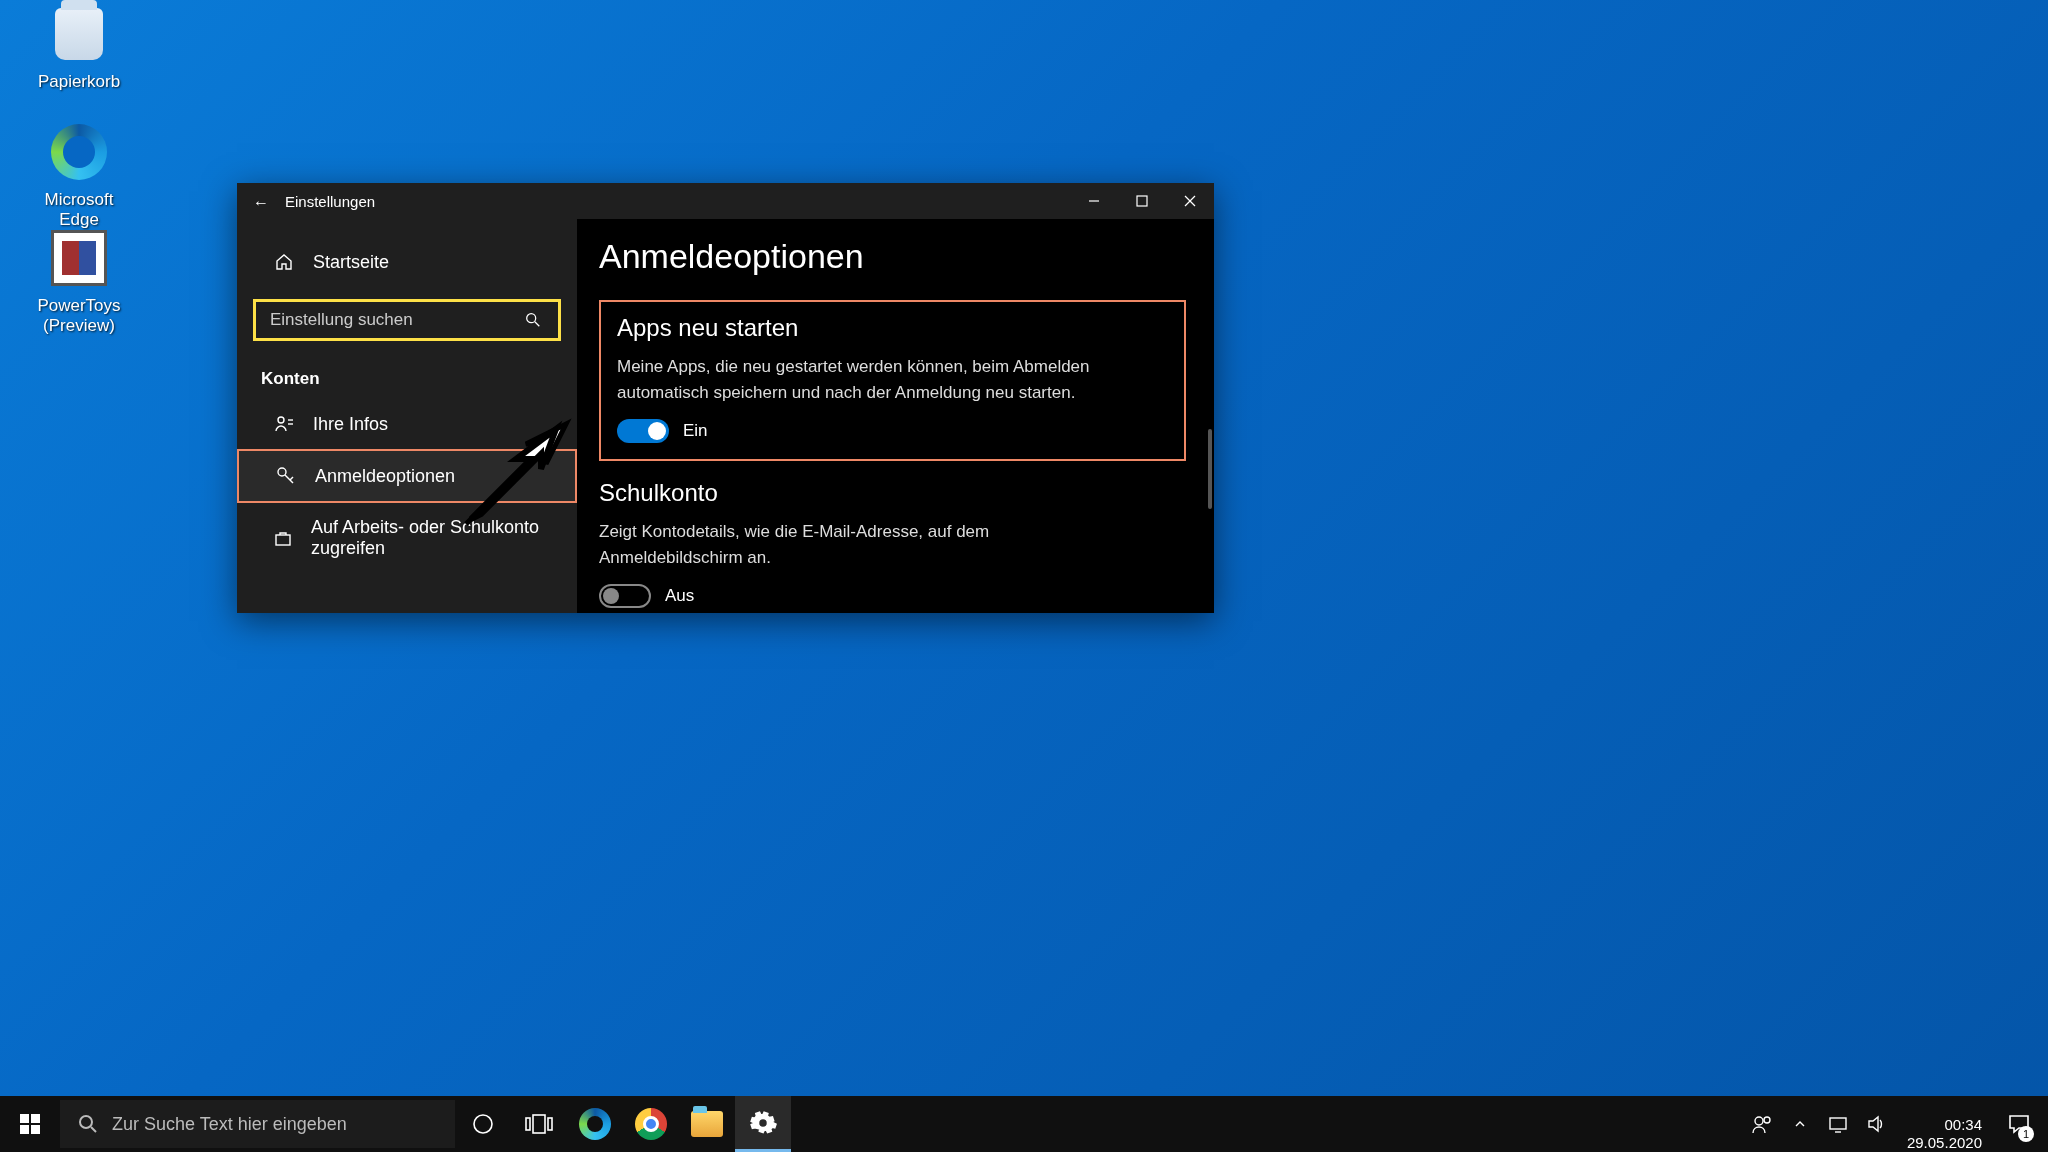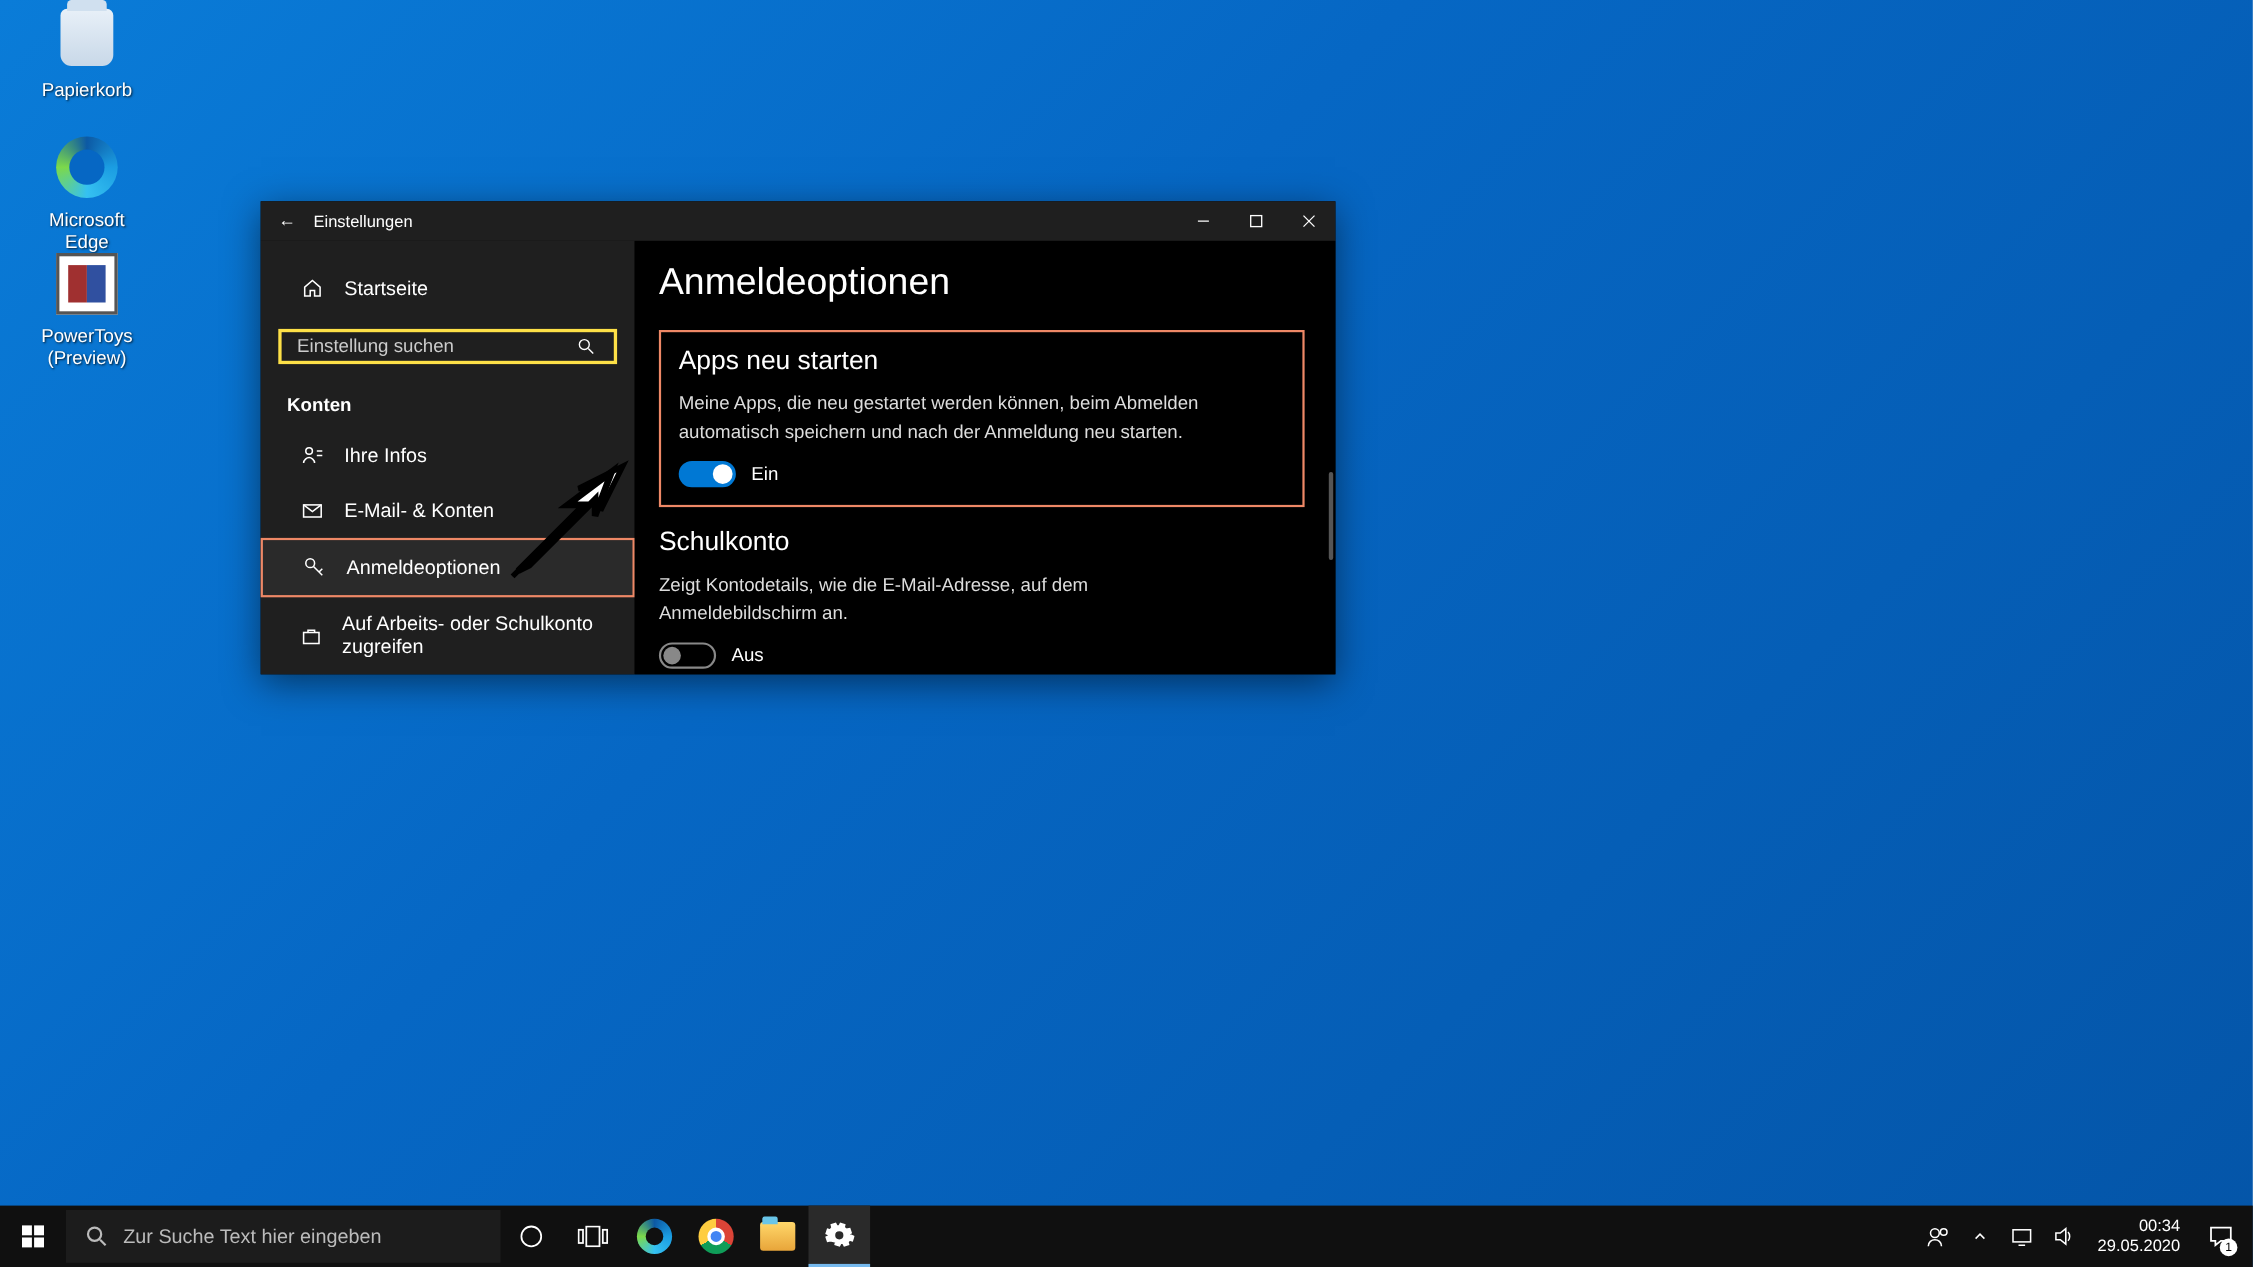--- a/index.html
+++ b/index.html
@@ -54,21 +54,21 @@
 
 
 .taskbar { position:absolute; left:0; right:0; bottom:0; height:56px; background:#101010; display:flex; align-items:center; color:#fff; }
 .start-btn { width:60px; height:56px; display:flex; align-items:center; justify-content:center; cursor:pointer; }
 .start-btn svg { width:24px; height:24px; }
 .search-box { width:395px; height:48px; background:#1c1c1c; margin:4px 0; display:flex; align-items:center; padding:0 18px; gap:14px; color:#bbb; font-size:18px; cursor:text; }
 .tb-icons { display:flex; align-items:center; height:56px; }
 .tb-ico { width:56px; height:56px; display:flex; align-items:center; justify-content:center; cursor:pointer; }
 .tb-ico svg { stroke:#fff; fill:none; stroke-width:1.6; }
 .tb-ico.active { border-bottom:3px solid #76b9ed; background:#2a2a2a; }
-.tray { margin-left:auto; display:flex; align-items:center; height:56px; padding-right:6px; gap:4px; }
+.tray { margin-left:auto; display:flex; align-items:flex-end; height:56px; padding-right:6px; gap:4px; }
 .tray-ico { width:34px; height:56px; display:flex; align-items:center; justify-content:center; cursor:pointer; }
 .tray-ico svg { stroke:#fff; fill:none; stroke-width:1.4; }
 .clock { text-align:right; font-size:15px; line-height:1.2; padding:0 10px; cursor:pointer; }
 .notif { width:46px; height:56px; display:flex; align-items:center; justify-content:center; cursor:pointer; position:relative; }
 .notif .badge { position:absolute; bottom:10px; right:8px; width:16px; height:16px; background:#fff; color:#000; border-radius:50%; font-size:11px; display:flex; align-items:center; justify-content:center; }
 
 .chrome-ico{width:32px;height:32px;border-radius:50%;background:conic-gradient(#db4437 0 120deg,#0f9d58 120deg 240deg,#ffcd40 240deg 360deg);position:relative;}
 .chrome-ico::after{content:"";position:absolute;inset:8px;background:#4285f4;border-radius:50%;border:3px solid #fff;}
 .edge-sm{width:32px;height:32px;border-radius:50%;background:conic-gradient(#0c59a4,#1b9de2,#35c1f1,#7cd94b,#0c59a4);position:relative;}
 .edge-sm::after{content:"";position:absolute;inset:8px;border-radius:50%;background:#101010;}
@@ -146,29 +146,20 @@
         <span class="side-icon">
             <svg width="20" height="20" viewBox="0 0 20 20">
               <circle cx="7" cy="6" r="3"></circle>
               <path d="M2 17c0-3 3-5 5-5s5 2 5 5"></path>
               <line x1="14" y1="6" x2="19" y2="6"></line>
               <line x1="14" y1="10" x2="19" y2="10"></line>
             </svg>
           </span>
         <span>Ihre Infos</span>
       </div>
-      <div class="side-row">
-        <span class="side-icon">
-            <svg width="20" height="20" viewBox="0 0 20 20">
-              <rect x="2" y="5" width="16" height="11"></rect>
-              <path d="M2 5l8 6 8-6"></path>
-            </svg>
-          </span>
-        <span>E-Mail- &amp; Konten</span>
-      </div>
       <div class="side-row selected">
         <span class="side-icon">
             <svg width="20" height="20" viewBox="0 0 20 20">
               <circle cx="6" cy="6" r="4"></circle>
               <line x1="9" y1="9" x2="17" y2="17"></line>
               <line x1="14" y1="14" x2="17" y2="11"></line>
             </svg>
           </span>
         <span>Anmeldeoptionen</span>
       </div>

